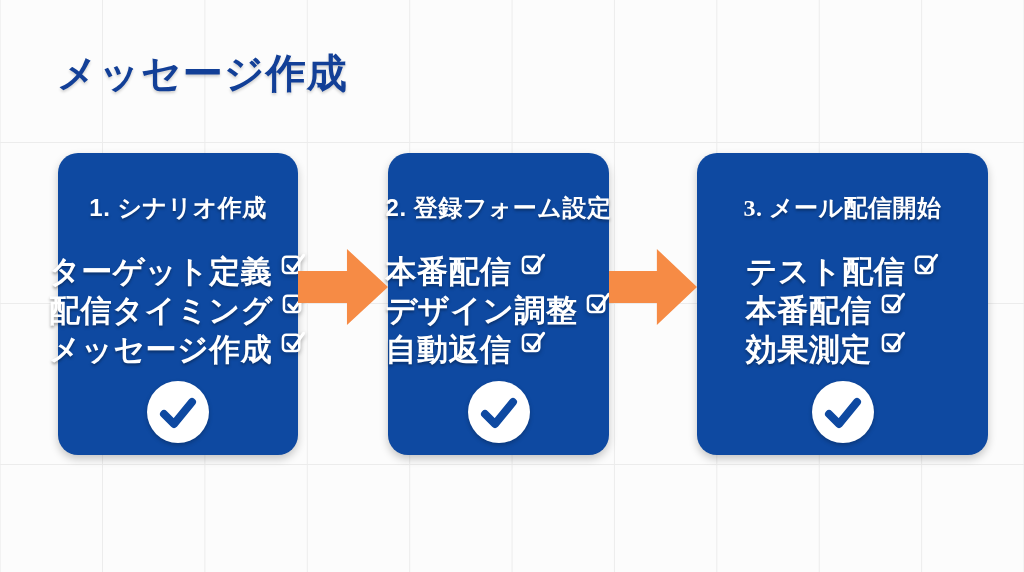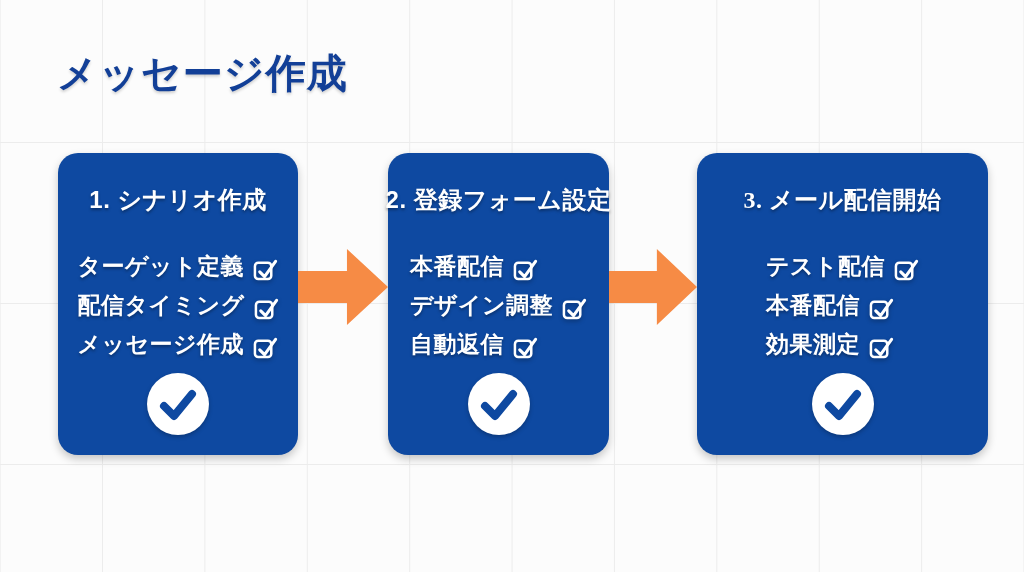--- a/index.html
+++ b/index.html
@@ -39,21 +39,21 @@
 
   .card {
     height: 302px;
     box-sizing: border-box;
     background: #0e49a1;
     border-radius: 20px;
     box-shadow: 0 4px 9px rgba(0,0,0,0.22);
     display: flex;
     flex-direction: column;
     align-items: center;
-    padding-top: 32px;
+    padding-top: 40px;
     color: #ffffff;
   }
   .card-1 { width: 240px; }
   .card-2 { width: 221px; }
   .card-3 { width: 291px; font-family: Liberation Serif, serif; }
 
   .card-title {
     margin: 0;
     font-size: 24px;
     line-height: 30px;
@@ -61,23 +61,23 @@
     text-shadow: 0 2px 3px rgba(0,0,0,0.35);
     white-space: nowrap;
   }
 
   .items {
     margin-top: 28px;
     text-align: left;
   }
   .item {
     display: flex;
-    align-items: flex-end;
+    align-items: flex-start;
     height: 39px;
-    font-size: 23px;
+    font-size: 31px;
     letter-spacing: 0.5px;
     text-shadow: 0 2px 3px rgba(0,0,0,0.35);
     white-space: nowrap;
   }
   .item svg {
     margin-left: 9px;
     filter: drop-shadow(0 2px 2px rgba(0,0,0,0.3));
   }
 
   .badge {

